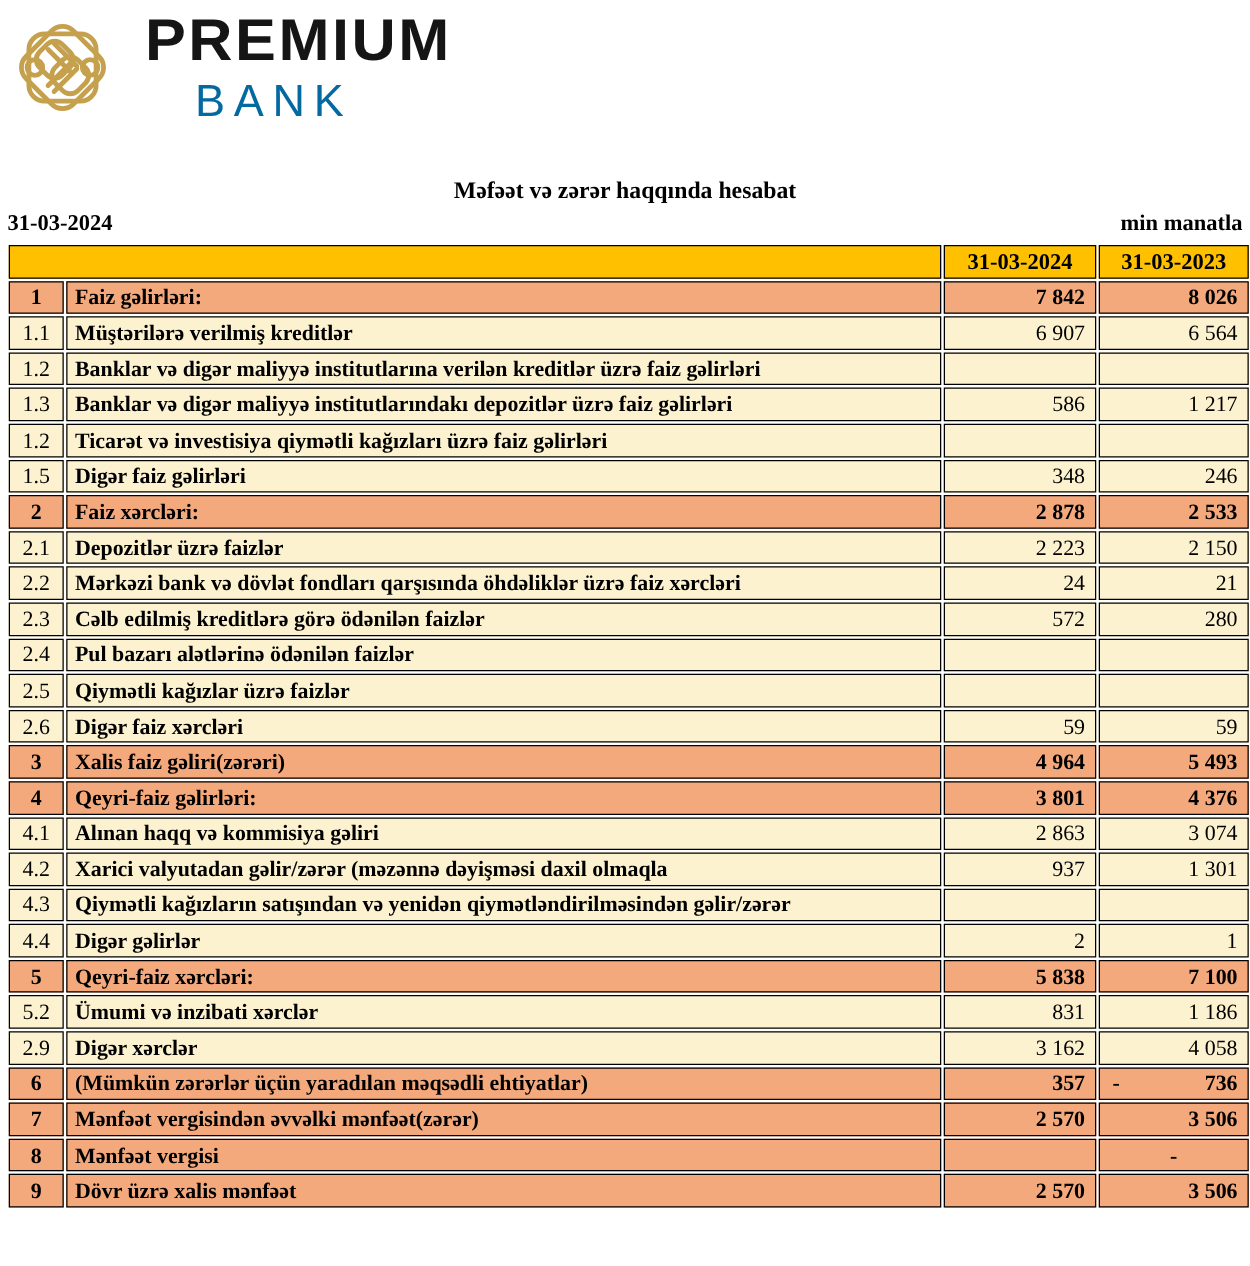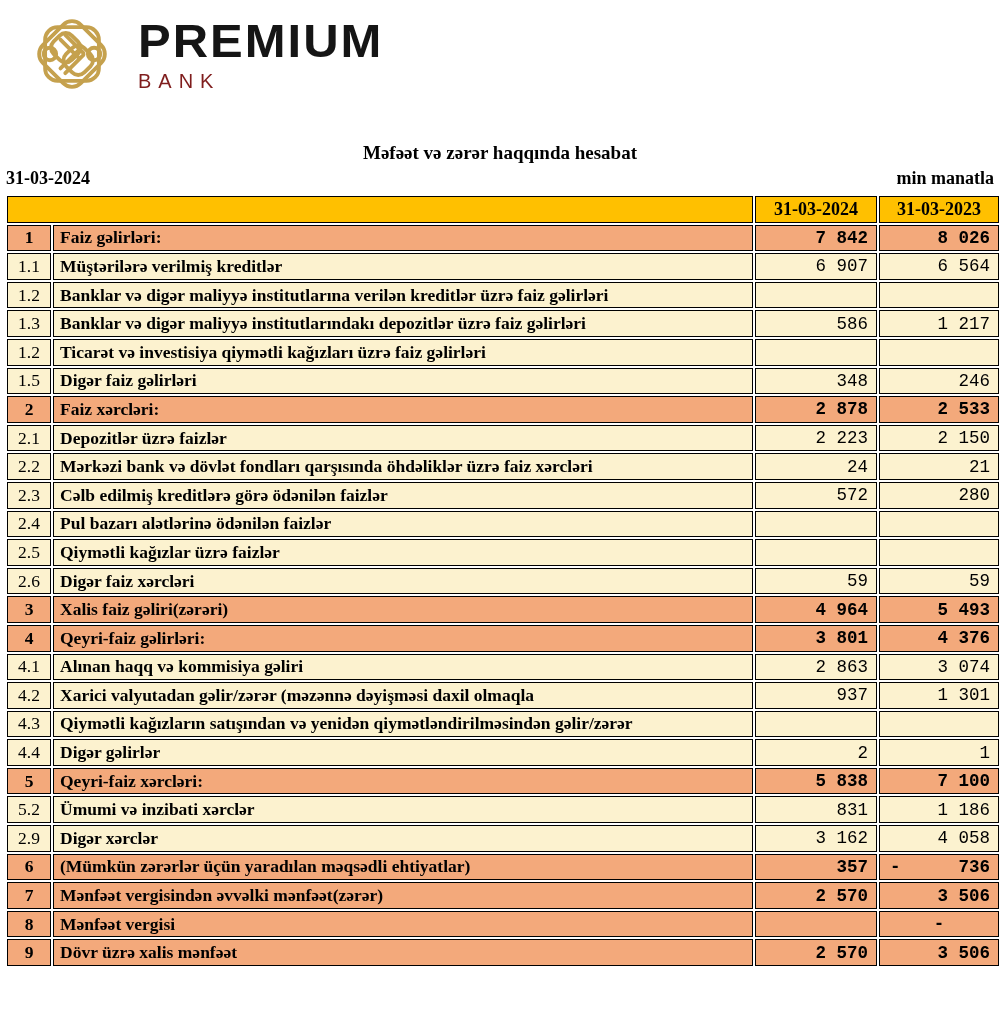--- a/index.html
+++ b/index.html
@@ -1,30 +1,30 @@
 <!DOCTYPE html>
 <html style="--gold: #FFC000; --salmon: #F3A97B; --cream: #FCF2CF;"><head>
 <meta charset="utf-8">
 <style>
   html,body{margin:0;padding:0;background:#fff;}
   .page{
     width:1000px;height:1013px;background:#fff;overflow:hidden;
     font-family:"Liberation Serif", serif;color:#000;position:relative;
   }
   
-  .logo{display:flex;align-items:center;gap:18px;padding:4px 0 0 24px;height:100px;}
+  .logo{display:flex;align-items:center;gap:18px;padding:4px 0 0 2px;height:100px;}
   .emblem{width:96px;height:96px;flex:0 0 auto;}
   .wordmark{display:flex;flex-direction:column;line-height:1;}
   .brand{
     font-family:"Liberation Sans", sans-serif;font-weight:700;
     font-size:49px;letter-spacing:2px;color:#151515;transform:scaleY(.96);
   }
   .subbrand{
     font-family:"Liberation Sans", sans-serif;font-weight:400;
-    font-size:20px;letter-spacing:7px;color:#7f1d1d;margin-top:5px;
+    font-size:36px;letter-spacing:7px;color:#0369a1;margin-top:5px;margin-left:40px;
   }
   
   .title{ text-align:center;font-weight:bold;font-size:19px;margin-top:38px; }
   .subhead{
     display:flex;justify-content:space-between;align-items:flex-end;
     padding:0 6px;margin-top:4px;font-weight:bold;font-size:18px;
   }
   
   table.report{
     margin:5px 5px 0 5px;width:990px;table-layout:fixed;
@@ -33,21 +33,21 @@
   col.c-no{width:44px;} col.c-label{width:700px;}
   col.c-v1{width:122px;} col.c-v2{width:120px;}
   td,th{
     border:1.6px solid #000;box-sizing:border-box;height:26.6px;
     font-size:17.5px;padding:0 8px;overflow:hidden;white-space:nowrap;
     background:var(--cream);
   }
   tr.head th{background:var(--gold);font-weight:bold;text-align:center;font-size:18px;padding:0 2px;}
   td.num{text-align:center;padding:0 2px;}
   td.label{text-align:left;padding-left:6px;font-weight:bold;}
-  td.val{text-align:right;font-family:Liberation Mono, monospace;}
+  td.val{text-align:right;}
   td.center{text-align:center;}
   tr.section td{background:var(--salmon);font-weight:bold;}
   .neg{float:left;padding-left:2px;}
 </style>
 </head>
 <body>
 
 <div class="page">
 
   <div class="logo">

